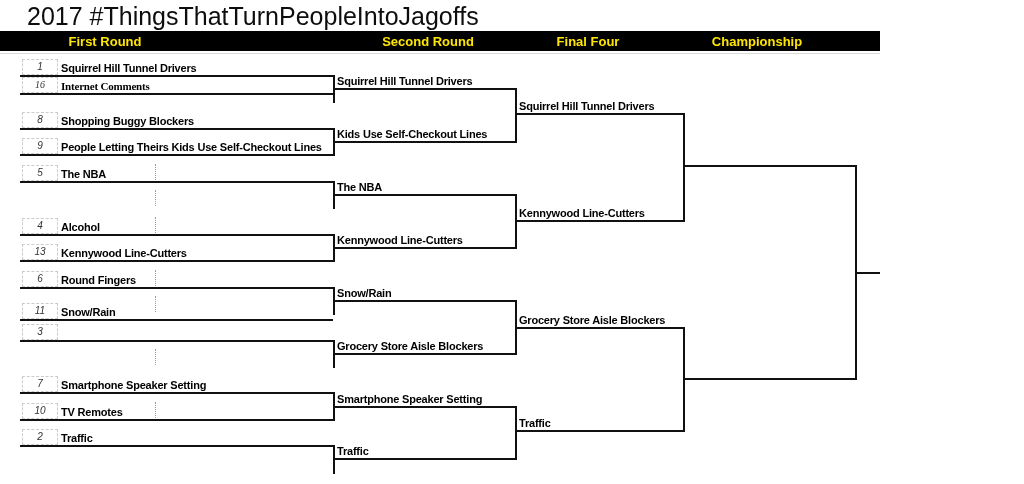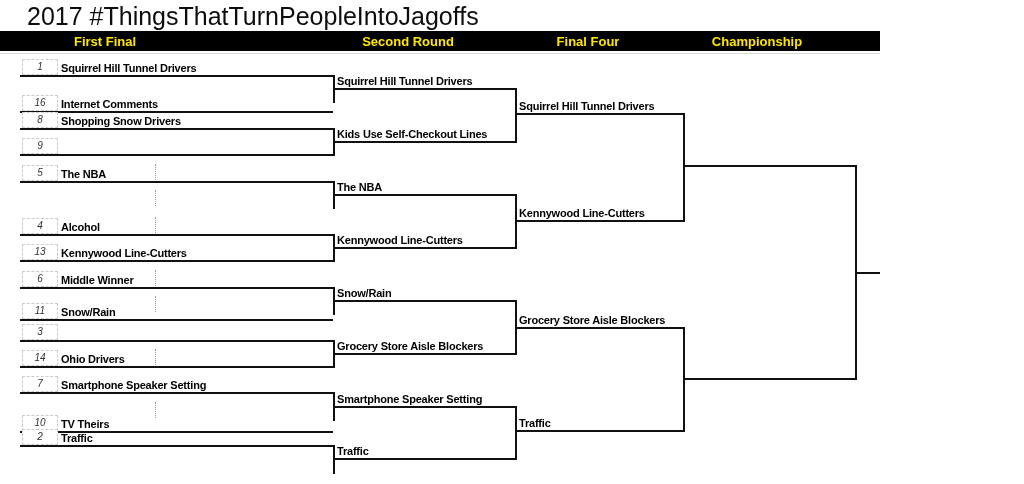--- a/index.html
+++ b/index.html
@@ -26,78 +26,75 @@
   .dotline{position:absolute;width:0;height:16px;border-left:1px dotted #9a9a9a;}
 </style>
 </head>
 <body>
 
 <div class="canvas">
 
   <div class="title">2017 #ThingsThatTurnPeopleIntoJagoffs</div>
 
   <div class="header-bar">
-    <span class="header-label" style="left:105px;">First Final</span>
-    <span class="header-label" style="left:408px;">Second Round</span>
+    <span class="header-label" style="left:105px;">First Round</span>
+    <span class="header-label" style="left:428px;">Second Round</span>
     <span class="header-label" style="left:588px;">Final Four</span>
     <span class="header-label" style="left:757px;">Championship</span>
     <span class="header-label" style="left:936px;">Winner</span>
   </div>
 
   <div class="sheet-rule"></div>
 
   <div class="slot fr-row" style="top:59px;">
       <span class="seed">1</span>
       <span class="team">Squirrel Hill Tunnel Drivers</span>
     </div>
-  <div class="slot fr-row" style="top:95px;">
+  <div class="slot fr-row" style="top:77px;font-family:Liberation Serif, serif;">
       <span class="seed">16</span>
       <span class="team">Internet Comments</span>
     </div>
   <div class="slot fr-row" style="top:112px;">
       <span class="seed">8</span>
-      <span class="team">Shopping Snow Drivers</span>
+      <span class="team">Shopping Buggy Blockers</span>
     </div>
   <div class="slot fr-row" style="top:138px;">
       <span class="seed">9</span>
+      <span class="team">People Letting Theirs Kids Use Self-Checkout Lines</span>
     </div>
   <div class="slot fr-row" style="top:165px;">
       <span class="seed">5</span>
       <span class="team">The NBA</span>
     </div>
   <div class="slot fr-row" style="top:218px;">
       <span class="seed">4</span>
       <span class="team">Alcohol</span>
     </div>
   <div class="slot fr-row" style="top:244px;">
       <span class="seed">13</span>
       <span class="team">Kennywood Line-Cutters</span>
     </div>
   <div class="slot fr-row" style="top:271px;">
       <span class="seed">6</span>
-      <span class="team">Middle Winner</span>
+      <span class="team">Round Fingers</span>
     </div>
   <div class="slot fr-row" style="top:303px;">
       <span class="seed">11</span>
       <span class="team">Snow/Rain</span>
     </div>
   <div class="slot fr-row" style="top:324px;">
       <span class="seed">3</span>
     </div>
-  <div class="slot fr-row" style="top:350px;">
-      <span class="seed">14</span>
-      <span class="team">Ohio Drivers</span>
-    </div>
   <div class="slot fr-row" style="top:376px;">
       <span class="seed">7</span>
       <span class="team">Smartphone Speaker Setting</span>
     </div>
-  <div class="slot fr-row" style="top:415px;">
+  <div class="slot fr-row" style="top:403px;">
       <span class="seed">10</span>
-      <span class="team">TV Theirs</span>
+      <span class="team">TV Remotes</span>
     </div>
   <div class="slot fr-row" style="top:429px;">
       <span class="seed">2</span>
       <span class="team">Traffic</span>
     </div>
 
   <div class="vline" style="left:333px;top:75px;height:28px;"></div>
   <div class="vline" style="left:333px;top:128px;height:28px;"></div>
   <div class="vline" style="left:333px;top:181px;height:28px;"></div>
   <div class="vline" style="left:333px;top:234px;height:28px;"></div>

